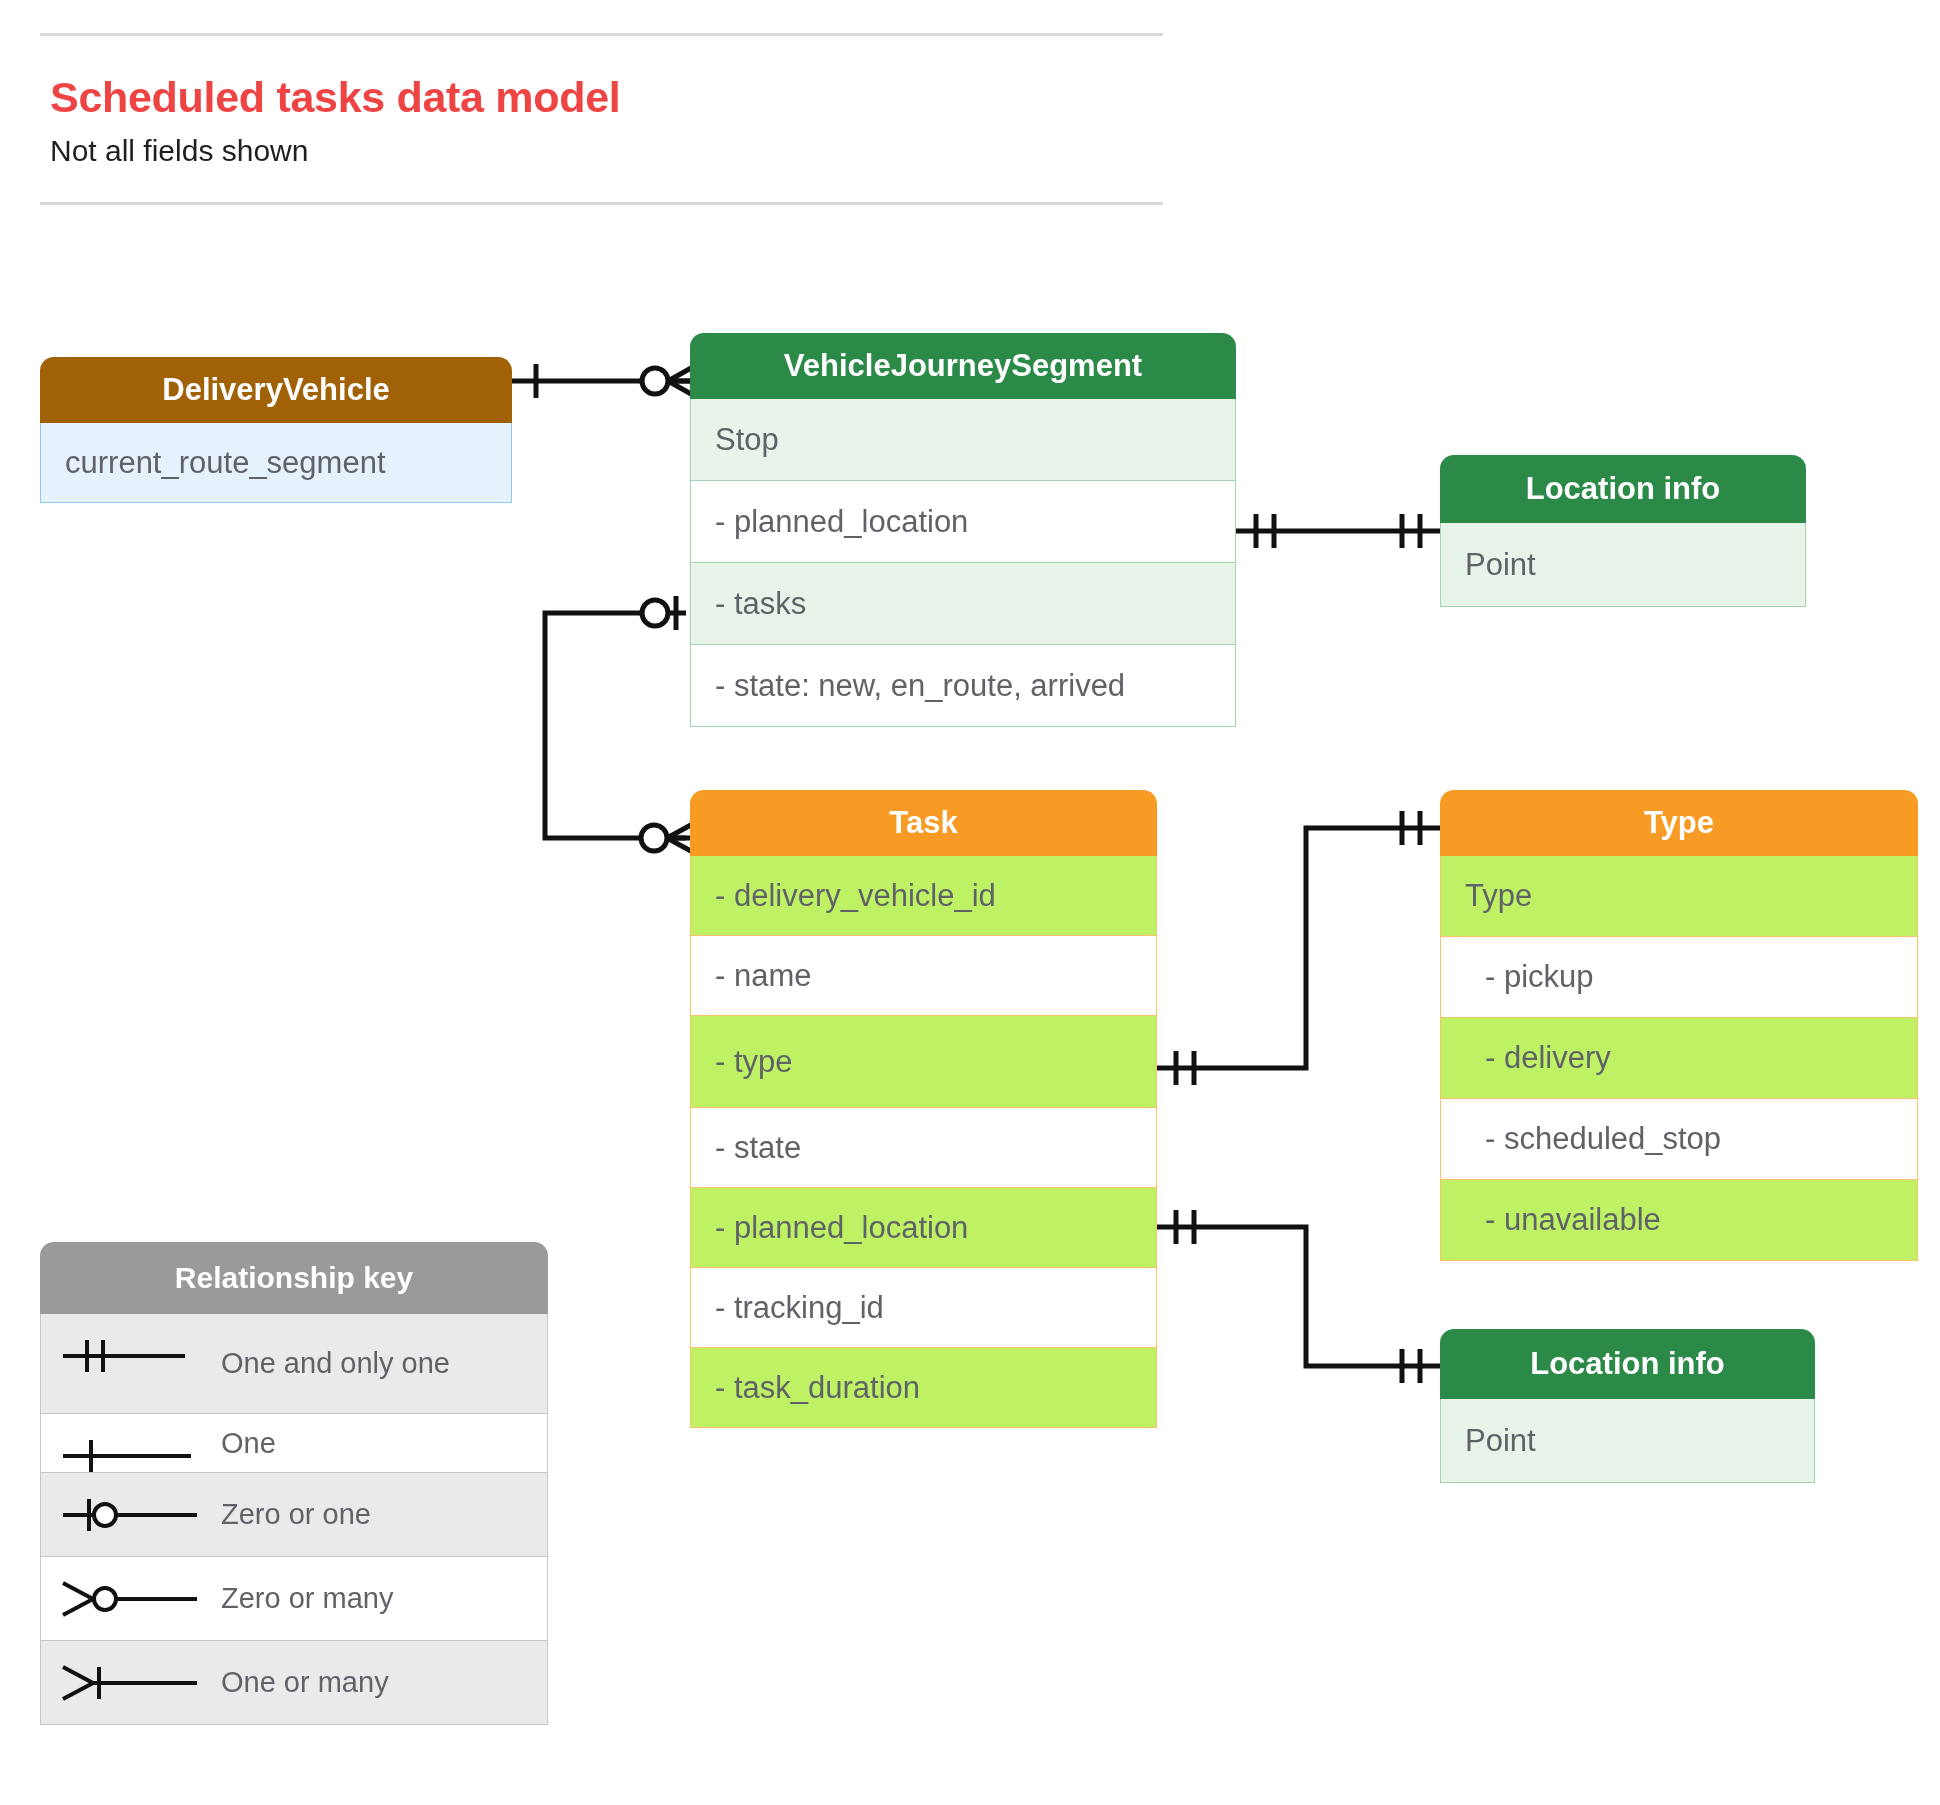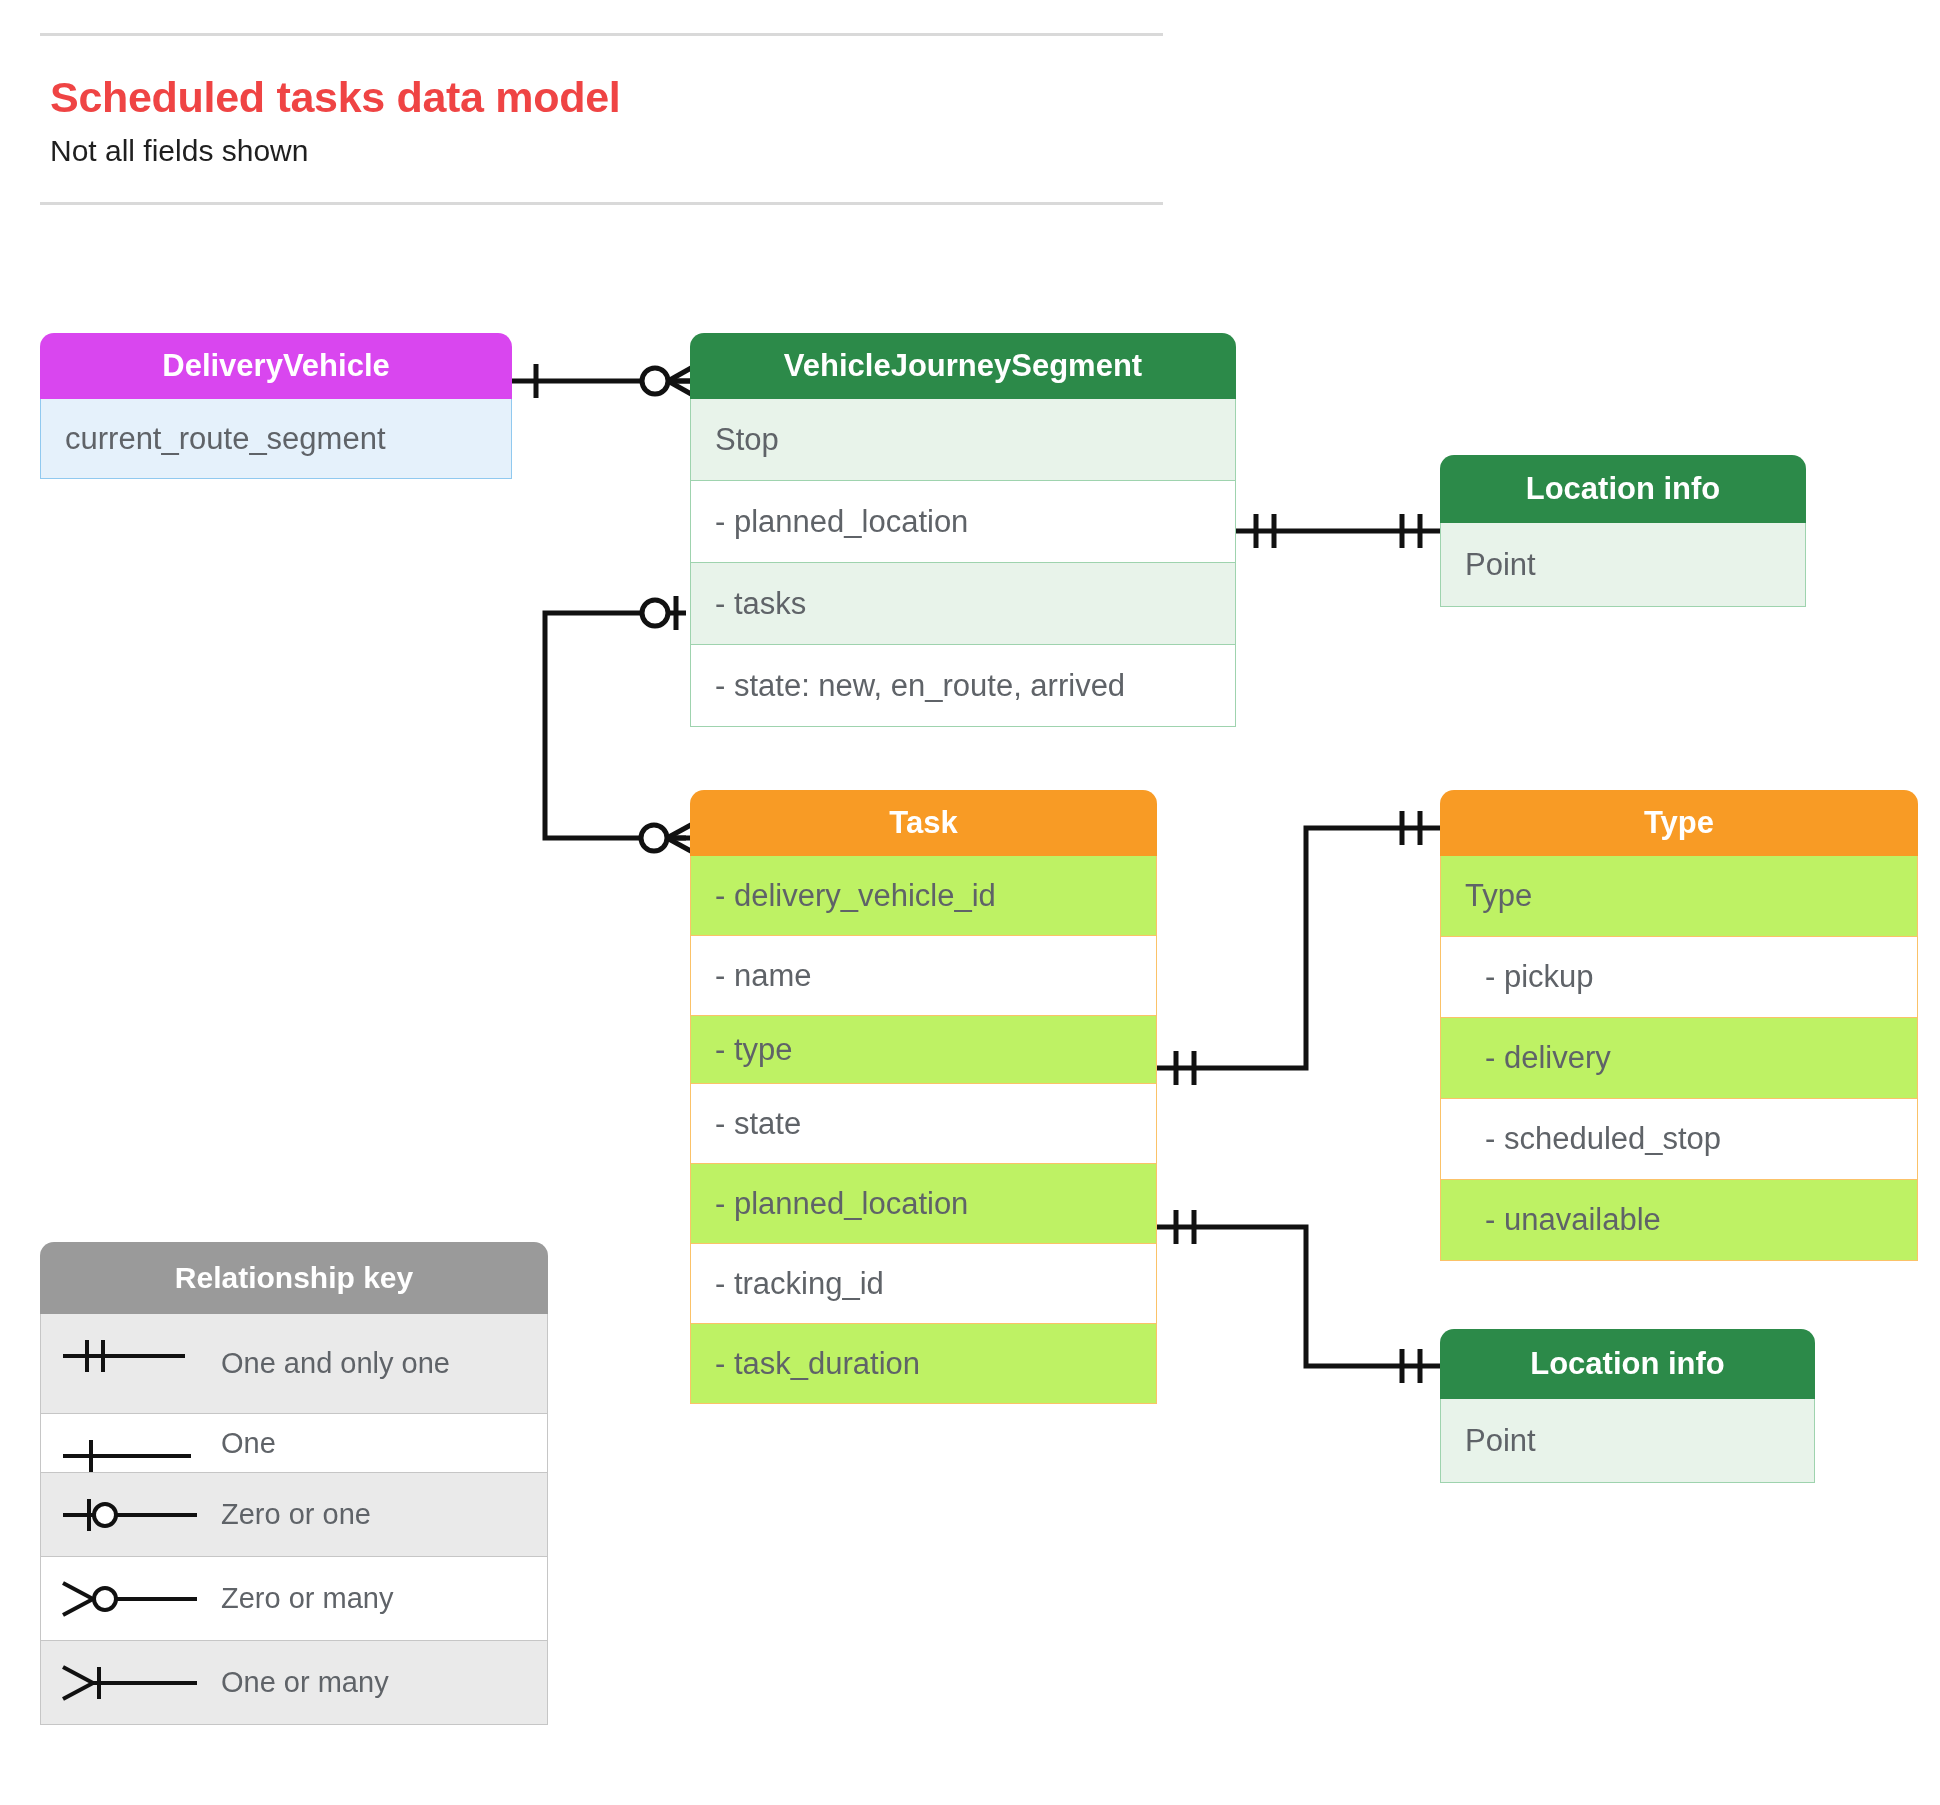--- a/index.html
+++ b/index.html
@@ -47,21 +47,21 @@
     white-space: nowrap;
   }
   .entity-row {
     box-sizing: border-box;
     display: flex; align-items: center;
     color: #5f6368;
     white-space: nowrap;
   }
 
   
-  .theme-blue .entity-header { background: #d946ef; }
+  .theme-blue .entity-header { background: #a16207; margin-top: 24px; }
   .theme-blue .entity-row { border: 1px solid #90c9ef; border-top: none; }
   .theme-blue .entity-row.alt { background: #e5f1fb; }
   .theme-blue .entity-row.plain { background: #ffffff; }
 
   
   .theme-green .entity-header { background: #2c8a49; }
   .theme-green .entity-row { border: 1px solid #9ed3ae; border-top: none; }
   .theme-green .entity-row.alt { background: #e8f3ea; }
   .theme-green .entity-row.plain { background: #ffffff; }
 
@@ -186,21 +186,21 @@
 <div class="entity theme-orange" style="left:690px; top:790px; width:467px;">
   <div class="entity-header" style="height:66px; font-size:31px;">
     <span>Task</span>
   </div>
   <div class="entity-row alt" style="height:80px; font-size:31px; padding-left:24px;">
     <span>- delivery_vehicle_id</span>
   </div>
   <div class="entity-row plain" style="height:80px; font-size:31px; padding-left:24px;">
     <span>- name</span>
   </div>
-  <div class="entity-row alt" style="height:68px; font-size:31px; padding-left:24px;text-align:right;">
+  <div class="entity-row alt" style="height:92px; font-size:31px; padding-left:24px;text-align:right;">
     <span>- type</span>
   </div>
   <div class="entity-row plain" style="height:80px; font-size:31px; padding-left:24px;">
     <span>- state</span>
   </div>
   <div class="entity-row alt" style="height:80px; font-size:31px; padding-left:24px;">
     <span>- planned_location</span>
   </div>
   <div class="entity-row plain" style="height:80px; font-size:31px; padding-left:24px;">
     <span>- tracking_id</span>

